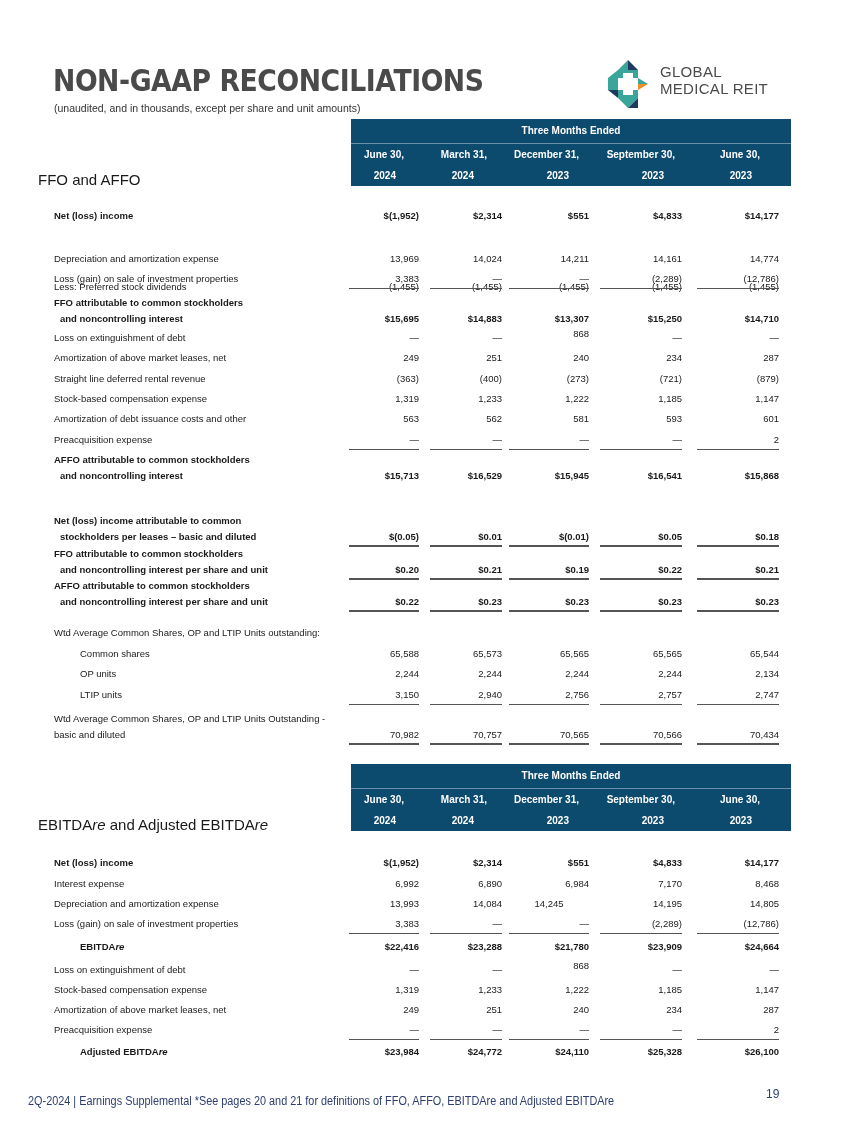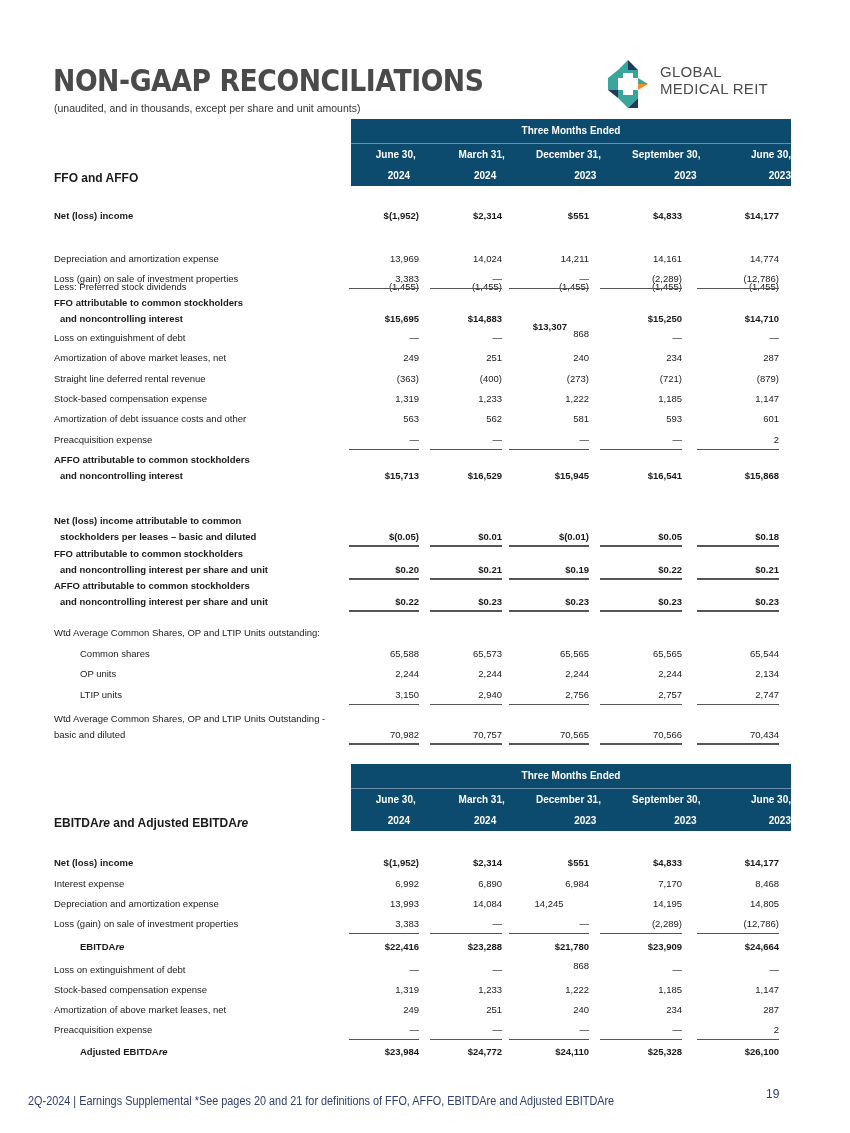--- a/index.html
+++ b/index.html
@@ -10,23 +10,23 @@
            transform:scaleX(0.86); transform-origin:left top; white-space:nowrap; }
   .subtitle { position:absolute; left:54px; top:102px; font-size:10.5px; color:#333; }
   .logo { position:absolute; left:604px; top:59px; width:200px; height:50px; }
   .logo-text { position:absolute; left:56px; top:4px; font-family:"Liberation Sans", sans-serif;
                font-size:15px; line-height:17px; color:#4b4b4b; font-weight:normal; letter-spacing:0.3px; }
 
   .hdr { position:absolute; left:351px; width:440px; background:#0c4a6e; color:#fff;
          font-size:10px; font-weight:bold; }
   .hdr .top { height:24px; line-height:24px; text-align:center; border-bottom:1px solid #6c8ea8; }
   .hdr .row { display:flex; height:21px; line-height:21px; }
-  .hdr .row span { text-align:right; display:block;padding-left:22px; }
-
-  .tbl-label { position:absolute; left:54px; font-size:12px; font-weight:bold; }
+  .hdr .row span { text-align:right; display:block; }
+
+  .tbl-label { position:absolute; left:38px; font-size:15px; font-weight:normal; }
 
   .r { position:absolute; left:54px; width:745px; height:20px; font-size:9.5px; }
   .r .lbl { position:absolute; left:0; top:0; white-space:nowrap; }
   .r .lbl2 { position:absolute; left:6px; top:16px; white-space:nowrap; }
   .r.bold { font-weight:bold; }
   .r .v { position:absolute; top:0; text-align:right; }
   .ul::after { content:""; position:absolute; left:0; right:0; bottom:-5px; border-bottom:1px solid #555; }
   .dul::after { content:""; position:absolute; left:0; right:0; bottom:-5px; border-bottom:2.5px solid #555; }
   .indent { padding-left:26px; }
   .footer { position:absolute; left:28px; top:1094px; font-size:12.5px; color:#2d3e6e;
@@ -108,21 +108,21 @@
       <span class="v ul" style="left: 376px; width: 72px; top: 0px;">—</span>
       <span class="v ul" style="left: 455px; width: 80px; top: 0px;">—</span>
       <span class="v ul" style="left: 546px; width: 82px; top: 0px;">(2,289)</span>
       <span class="v ul" style="left: 643px; width: 82px; top: 0px;">(12,786)</span>
     </div>
     <div class="r bold" style="top: 297px;">
       <span class="lbl">FFO attributable to common stockholders</span>
       <span class="lbl2">and noncontrolling interest</span>
       <span class="v" style="left: 295px; width: 70px; top: 16px;">$15,695</span>
       <span class="v" style="left: 376px; width: 72px; top: 16px;">$14,883</span>
-      <span class="v" style="left: 433px; width: 80px; top: 16px; margin-top: 8px;">$13,307</span>
+      <span class="v" style="left: 455px; width: 80px; top: 16px;">$13,307</span>
       <span class="v" style="left: 546px; width: 82px; top: 16px;">$15,250</span>
       <span class="v" style="left: 643px; width: 82px; top: 16px;">$14,710</span>
     </div>
     <div class="r" style="top: 332px;">
       <span class="lbl">Loss on extinguishment of debt</span>
       <span class="v" style="left: 295px; width: 70px; top: 0px;">—</span>
       <span class="v" style="left: 376px; width: 72px; top: 0px;">—</span>
       <span class="v" style="left: 455px; width: 80px; top: -4px;">868</span>
       <span class="v" style="left: 546px; width: 82px; top: 0px;">—</span>
       <span class="v" style="left: 643px; width: 82px; top: 0px;">—</span>

